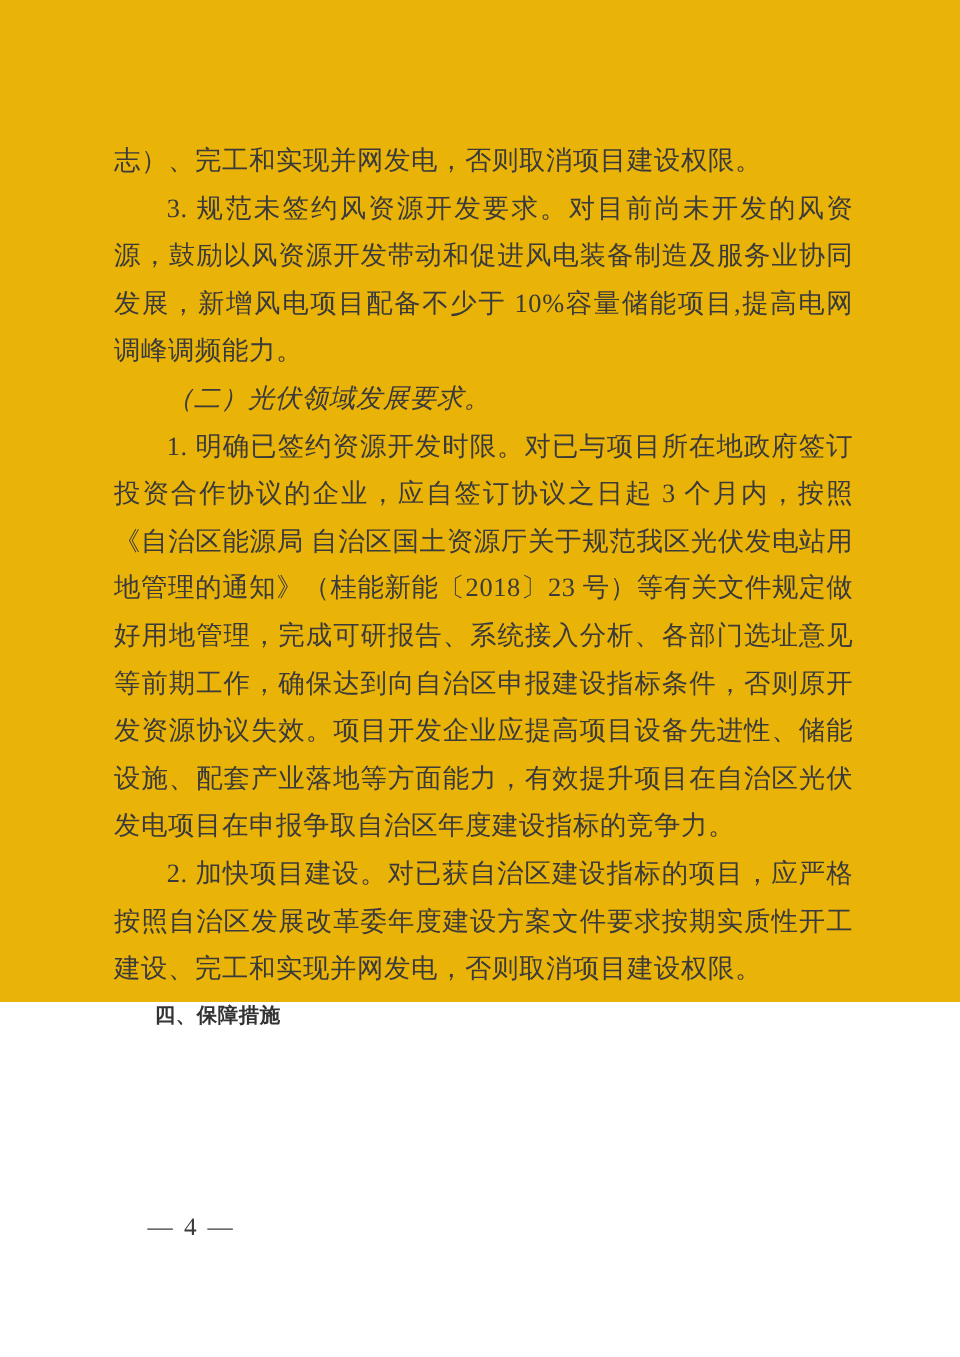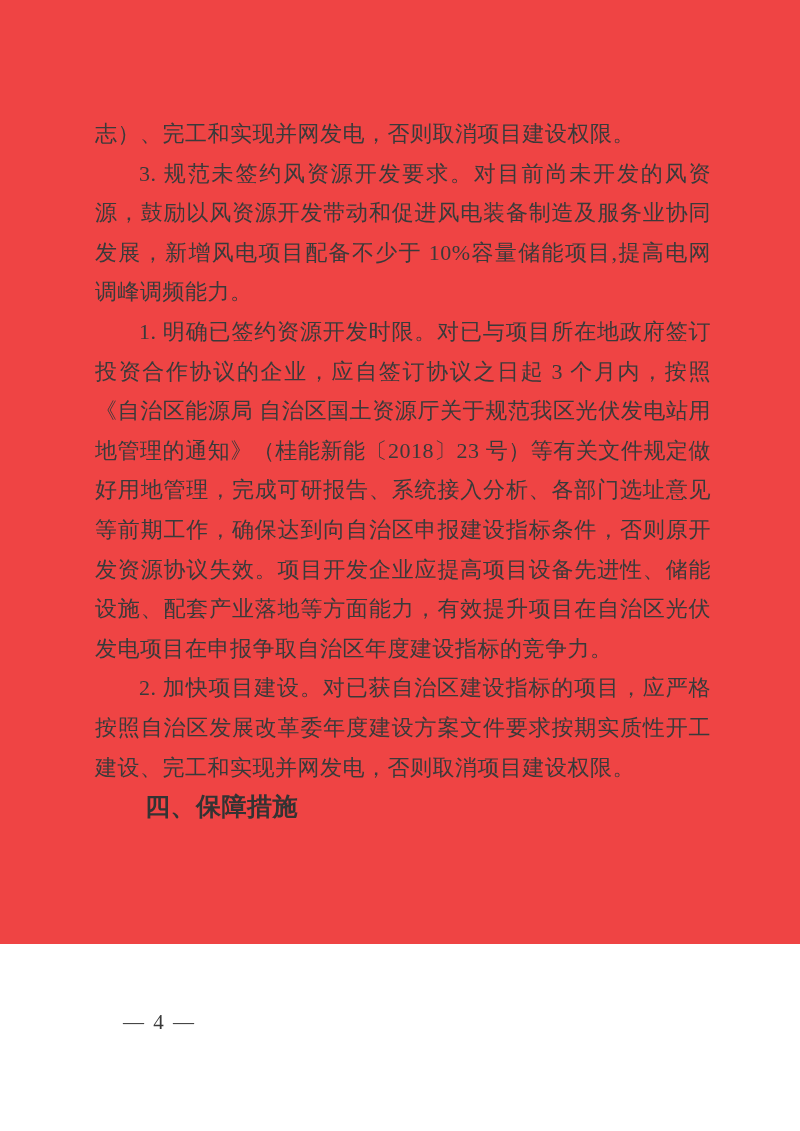--- a/index.html
+++ b/index.html
@@ -9,22 +9,22 @@
   body {
     width: 800px;
     height: 1131px;
     background: #ffffff;
     font-family: "Liberation Serif", serif;
     overflow: hidden;
   }
   .page {
     position: relative;
     width: 800px;
-    height: 944px;
-    background: #ef4444;
+    height: 835px;
+    background: #eab308;
   }
   .content {
     position: absolute;
     left: 95px;
     top: 114px;
     width: 616px;
   }
   .para {
     margin: 0;
     font-size: 22px;
@@ -39,21 +39,21 @@
     text-indent: 0;
   }
   .heading-kaiti {
     font-style: italic;
     text-align: left;
   }
   .heading-hei {
     font-family: "Liberation Sans", sans-serif;
     font-weight: 700;
     font-style: normal;
-    font-size: 25px;
+    font-size: 17px;
     color: #333333;
     text-align: left;
   }
   .page-number {
     position: absolute;
     left: 123px;
     top: 1003px;
     font-size: 21px;
     line-height: 39.6px;
     letter-spacing: 2px;
@@ -61,18 +61,19 @@
     font-family: "Liberation Serif", serif;
   }
 </style>
 </head>
 <body>
 
 <div class="page">
   <div class="content">
     <p class="para no-indent">志）、完工和实现并网发电，否则取消项目建设权限。</p>
     <p class="para">3. 规范未签约风资源开发要求。对目前尚未开发的风资源，鼓励以风资源开发带动和促进风电装备制造及服务业协同发展，新增风电项目配备不少于 10%容量储能项目,提高电网调峰调频能力。</p>
+    <p class="para heading-kaiti">（二）光伏领域发展要求。</p>
     <p class="para">1. 明确已签约资源开发时限。对已与项目所在地政府签订投资合作协议的企业，应自签订协议之日起 3 个月内，按照《自治区能源局 自治区国土资源厅关于规范我区光伏发电站用地管理的通知》（桂能新能〔2018〕23 号）等有关文件规定做好用地管理，完成可研报告、系统接入分析、各部门选址意见等前期工作，确保达到向自治区申报建设指标条件，否则原开发资源协议失效。项目开发企业应提高项目设备先进性、储能设施、配套产业落地等方面能力，有效提升项目在自治区光伏发电项目在申报争取自治区年度建设指标的竞争力。</p>
     <p class="para">2. 加快项目建设。对已获自治区建设指标的项目，应严格按照自治区发展改革委年度建设方案文件要求按期实质性开工建设、完工和实现并网发电，否则取消项目建设权限。</p>
     <p class="para heading-hei">四、保障措施</p>
   </div>
   <div class="page-number">— 4 —</div>
 </div>
 
 </body></html>

